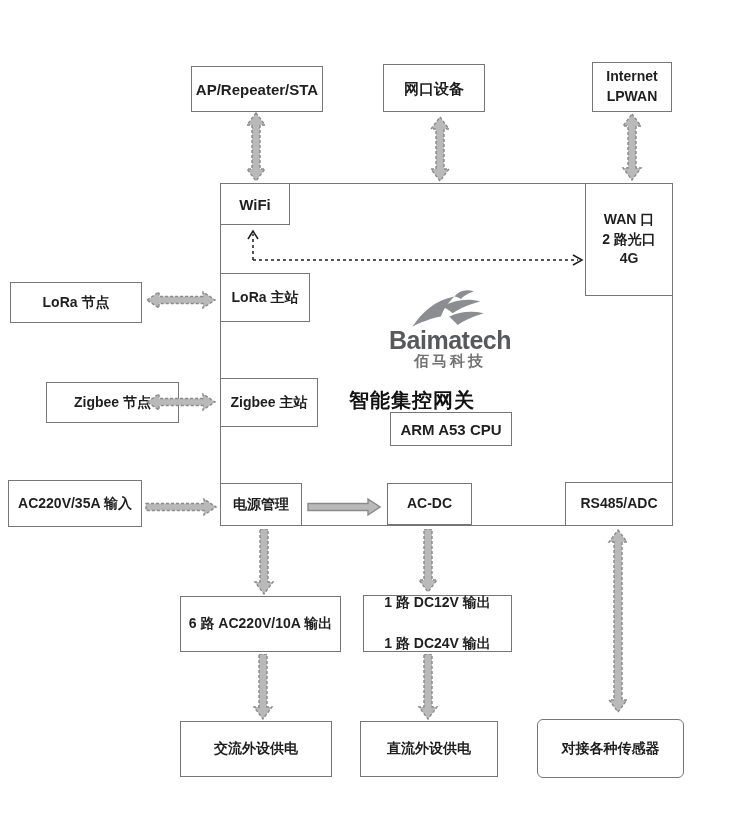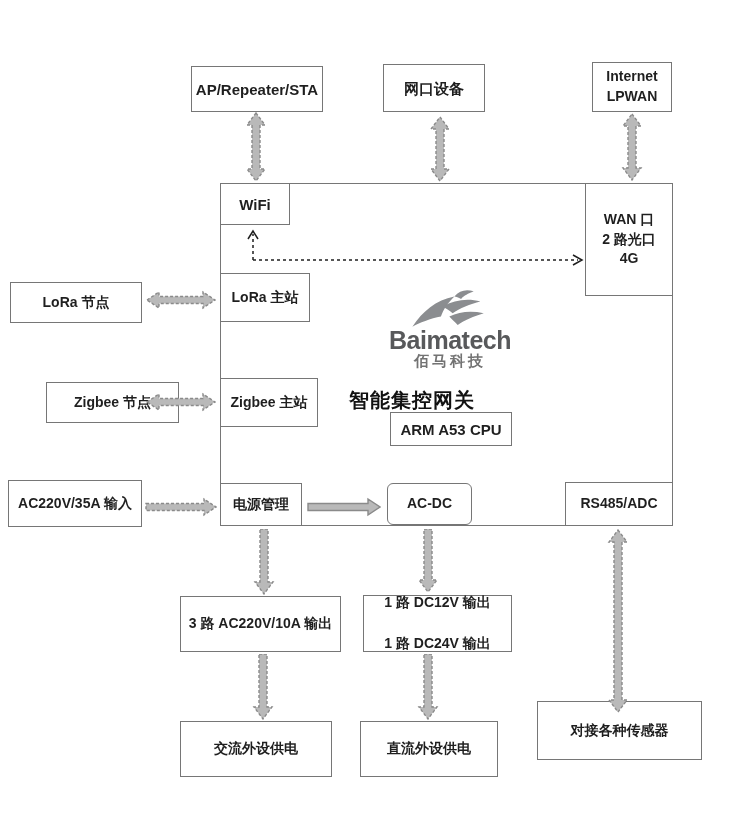--- a/index.html
+++ b/index.html
@@ -77,21 +77,21 @@
   <div class="box" style="left:220px;top:273px;width:90px;height:49px;">
     <div>LoRa 主站</div>
   </div>
   <div class="box" style="left:220px;top:378px;width:98px;height:49px;">
     <div>Zigbee 主站</div>
   </div>
 
   <div class="box" style="left:220px;top:483px;width:82px;height:43px;font-family:Liberation Serif, serif;">
     <div>电源管理</div>
   </div>
-  <div class="box" style="left:387px;top:483px;width:85px;height:42px;border-radius:6px;">
+  <div class="box" style="left:387px;top:483px;width:85px;height:42px;">
     <div>AC-DC</div>
   </div>
   <div class="box" style="left:565px;top:482px;width:108px;height:44px;">
     <div>RS485/ADC</div>
   </div>
 
   <div class="logo">
     <svg viewBox="0 0 100 50" width="92" height="42" aria-hidden="true">
       <path d="M4,46 C16,28 32,14 54,10 C46,18 41,25 38,34 C26,36 12,42 4,46 Z"></path>
       <path d="M54,10 C60,3 68,1 77,4 C70,7 66,9 62,13 C59,11 56,10 54,10 Z"></path>
@@ -100,34 +100,34 @@
     </svg>
   </div>
   <div class="brand-en">Baimatech</div>
   <div class="brand-cn">佰马科技</div>
   <div class="product">智能集控网关</div>
   <div class="box" style="left:390px;top:412px;width:122px;height:34px;font-size:15px;">
     <div>ARM A53 CPU</div>
   </div>
 
   <div class="box" style="left:180px;top:596px;width:161px;height:56px;">
-    <div>3 路 AC220V/10A 输出</div>
+    <div>6 路 AC220V/10A 输出</div>
   </div>
   <div class="box" style="left:363px;top:595px;width:149px;height:57px;gap:21px;">
     <div>1 路 DC12V 输出</div>
     <div>1 路 DC24V 输出</div>
   </div>
 
   <div class="box" style="left:180px;top:721px;width:152px;height:56px;">
     <div>交流外设供电</div>
   </div>
   <div class="box" style="left:360px;top:721px;width:138px;height:56px;">
     <div>直流外设供电</div>
   </div>
-  <div class="box" style="left:537px;top:701px;width:165px;height:59px;">
+  <div class="box" style="left:537px;top:719px;width:147px;height:59px;border-radius:6px;">
     <div>对接各种传感器</div>
   </div>
 
   <div class="arrow" style="left:245px;top:112px;">
     <svg width="22" height="70">
         <polygon class="fat dashed" points="11,1 20,13 15,13 15,57 20,57 11,69 2,57 7,57 7,13 2,13"></polygon>
       </svg>
   </div>
   <div class="arrow" style="left:429px;top:116px;">
     <svg width="22" height="66">

